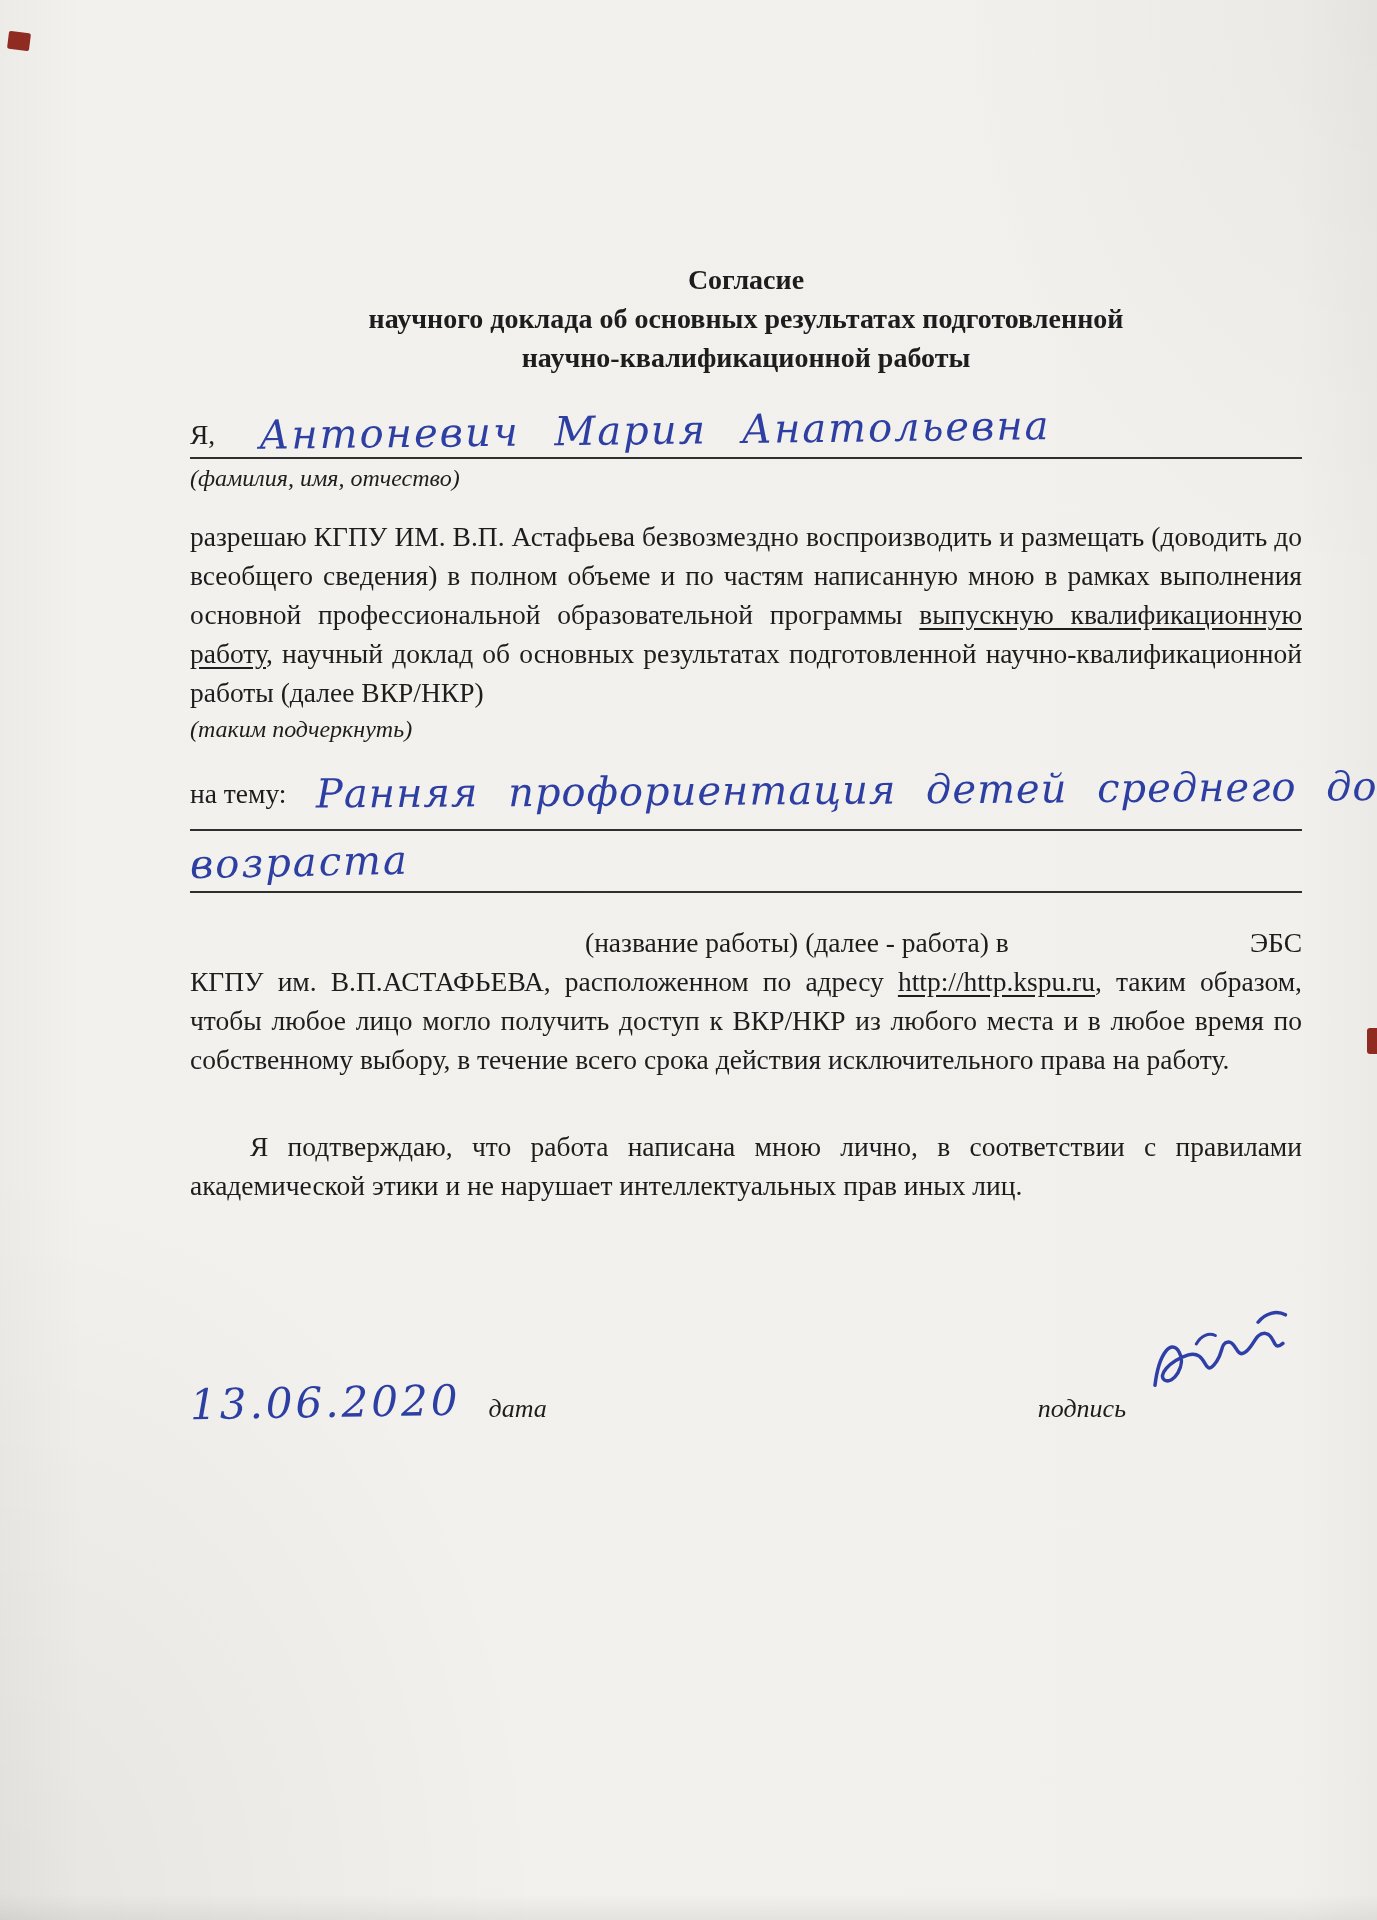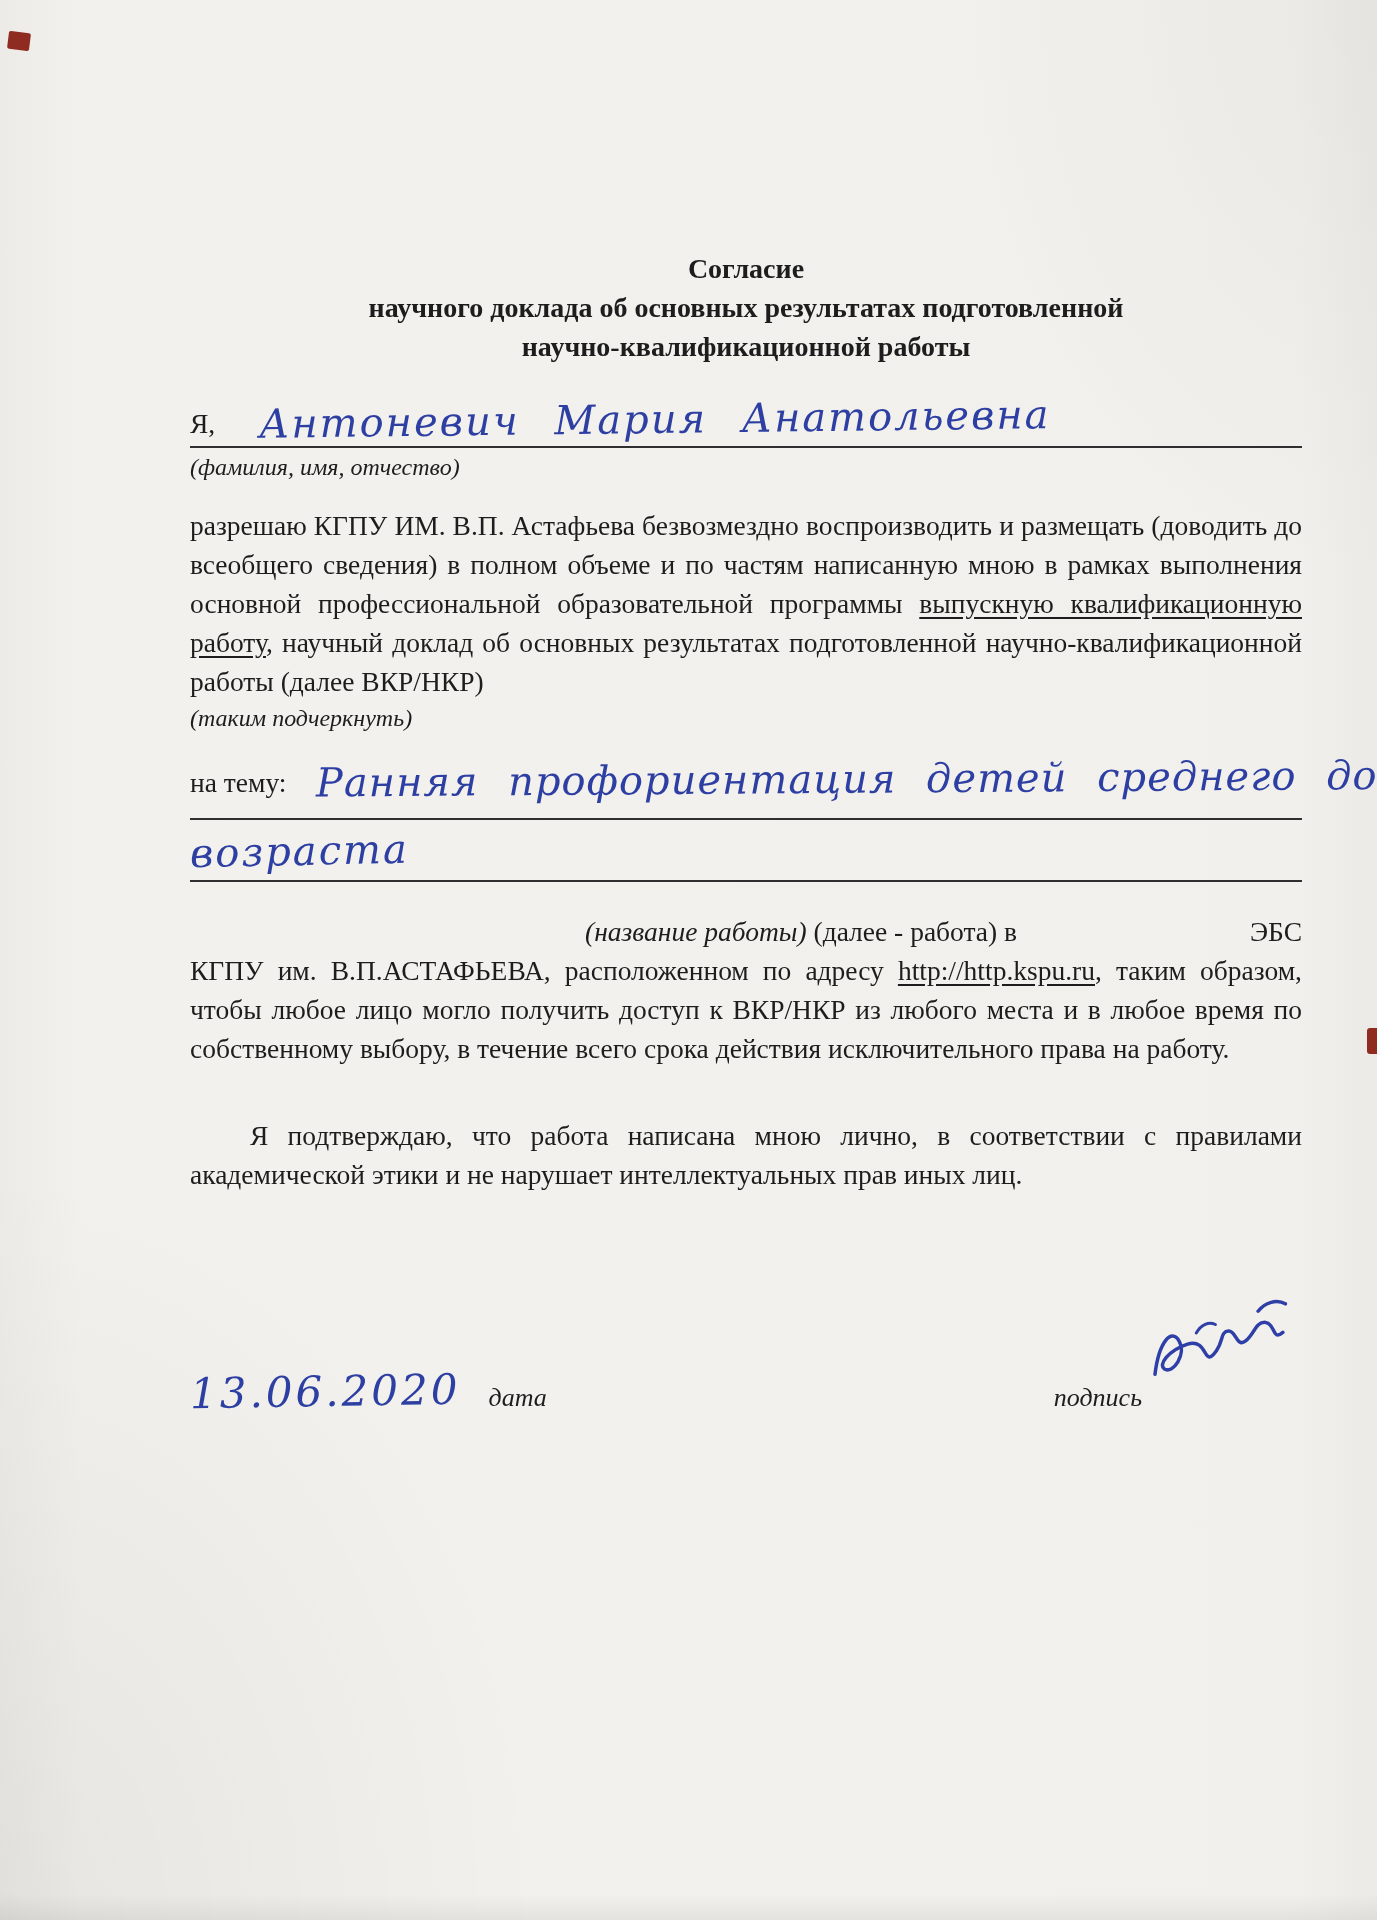--- a/index.html
+++ b/index.html
@@ -26,21 +26,21 @@
     pointer-events: none;
   }
 
   .scan-mark { position: absolute; background: #8f2b20; }
   .mark-tl { left: 8px; top: 32px; width: 22px; height: 18px; transform: rotate(7deg); border-radius: 2px; }
   .mark-right { right: 0; top: 1028px; width: 10px; height: 26px; border-radius: 3px 0 0 3px; }
 
   .content {
     position: absolute;
     left: 190px;
-    top: 249px;
+    top: 260px;
     width: 1112px;
   }
 
   .title {
     text-align: center;
     font-weight: bold;
     font-size: 28px;
     line-height: 39px;
   }
 
@@ -101,34 +101,34 @@
   .hw-topic2 { font-size: 40px; letter-spacing: 2px; transform: rotate(-1.2deg); }
 
   .work-line {
     display: flex;
     justify-content: space-between;
     margin-top: 30px;
     font-size: 27.5px;
     line-height: 39px;
   }
   .work-line .left-group { margin-left: 395px; }
-  .work-caption { font-style: italic; }
+  .work-caption { }
 
   .para3 { margin-top: 48px; text-indent: 60px; }
 
   .footer {
     display: flex;
     justify-content: space-between;
     align-items: baseline;
     margin-top: 120px;
   }
   .footer-left { display: flex; align-items: baseline; gap: 28px; }
   .hw-date { font-size: 42px; letter-spacing: 3px; transform: rotate(-1deg); }
   .small-label { font-style: italic; font-size: 26px; }
-  .footer-right { display: flex; align-items: baseline; }
+  .footer-right { display: flex; align-items: baseline; gap: 16px; }
   .signature-wrap {
     display: inline-block;
     transform: rotate(-7deg) translateY(-14px);
   }
 </style>
 </head>
 <body>
 
 <div class="page">
 

